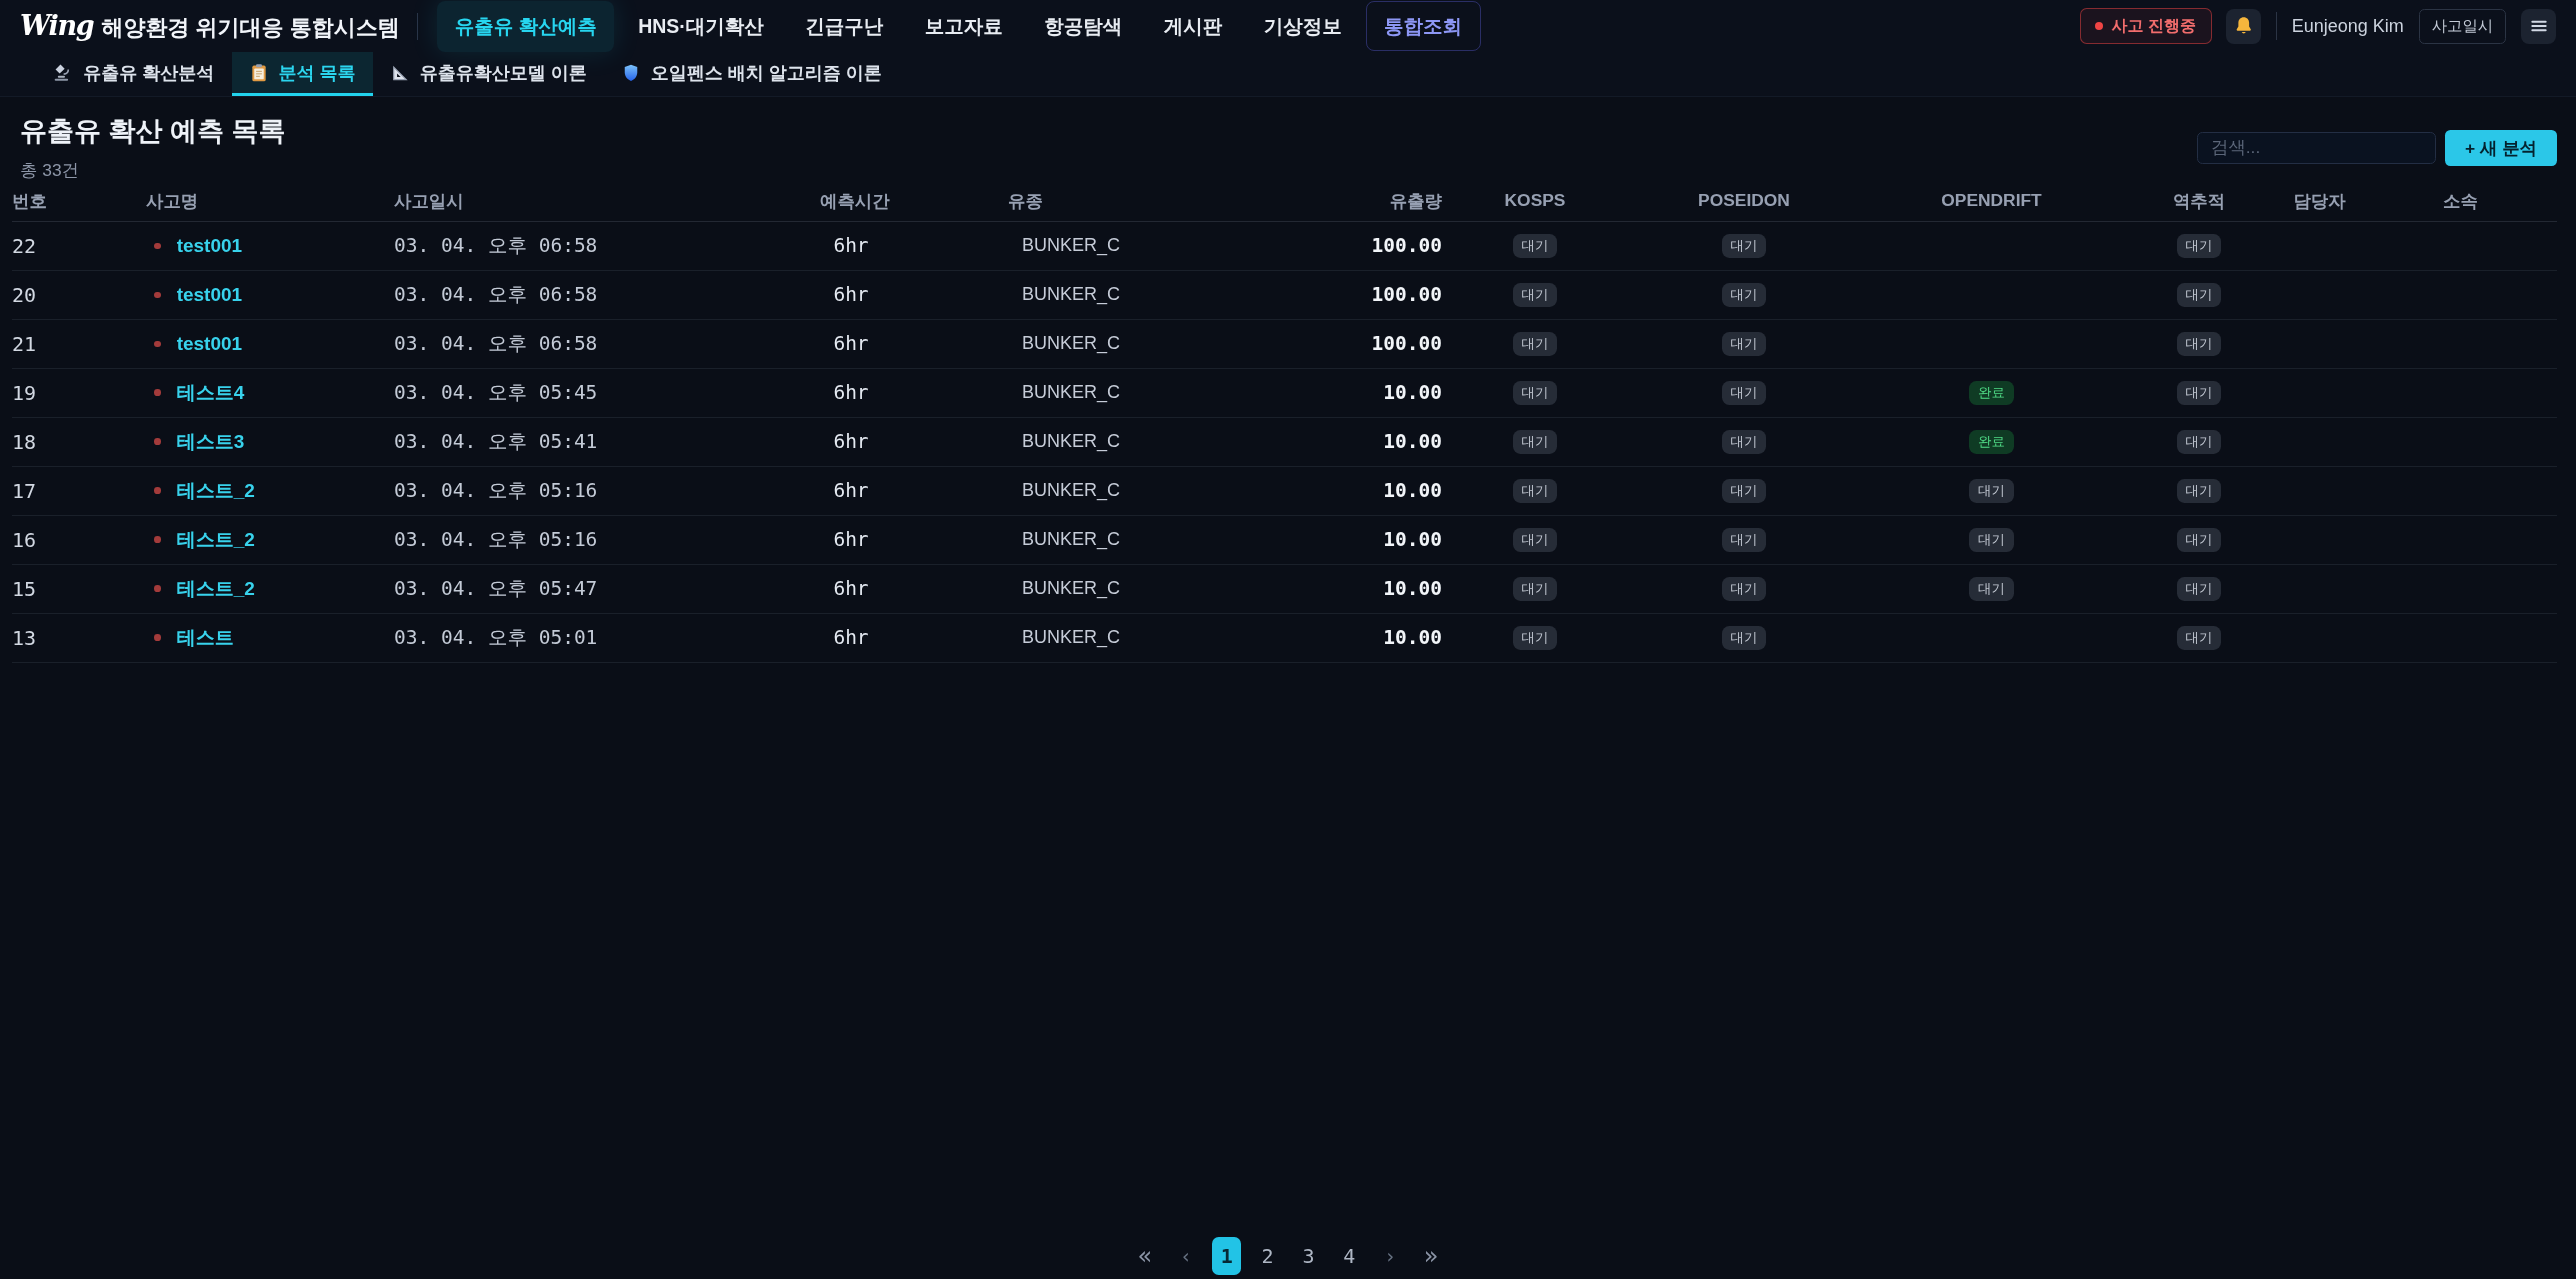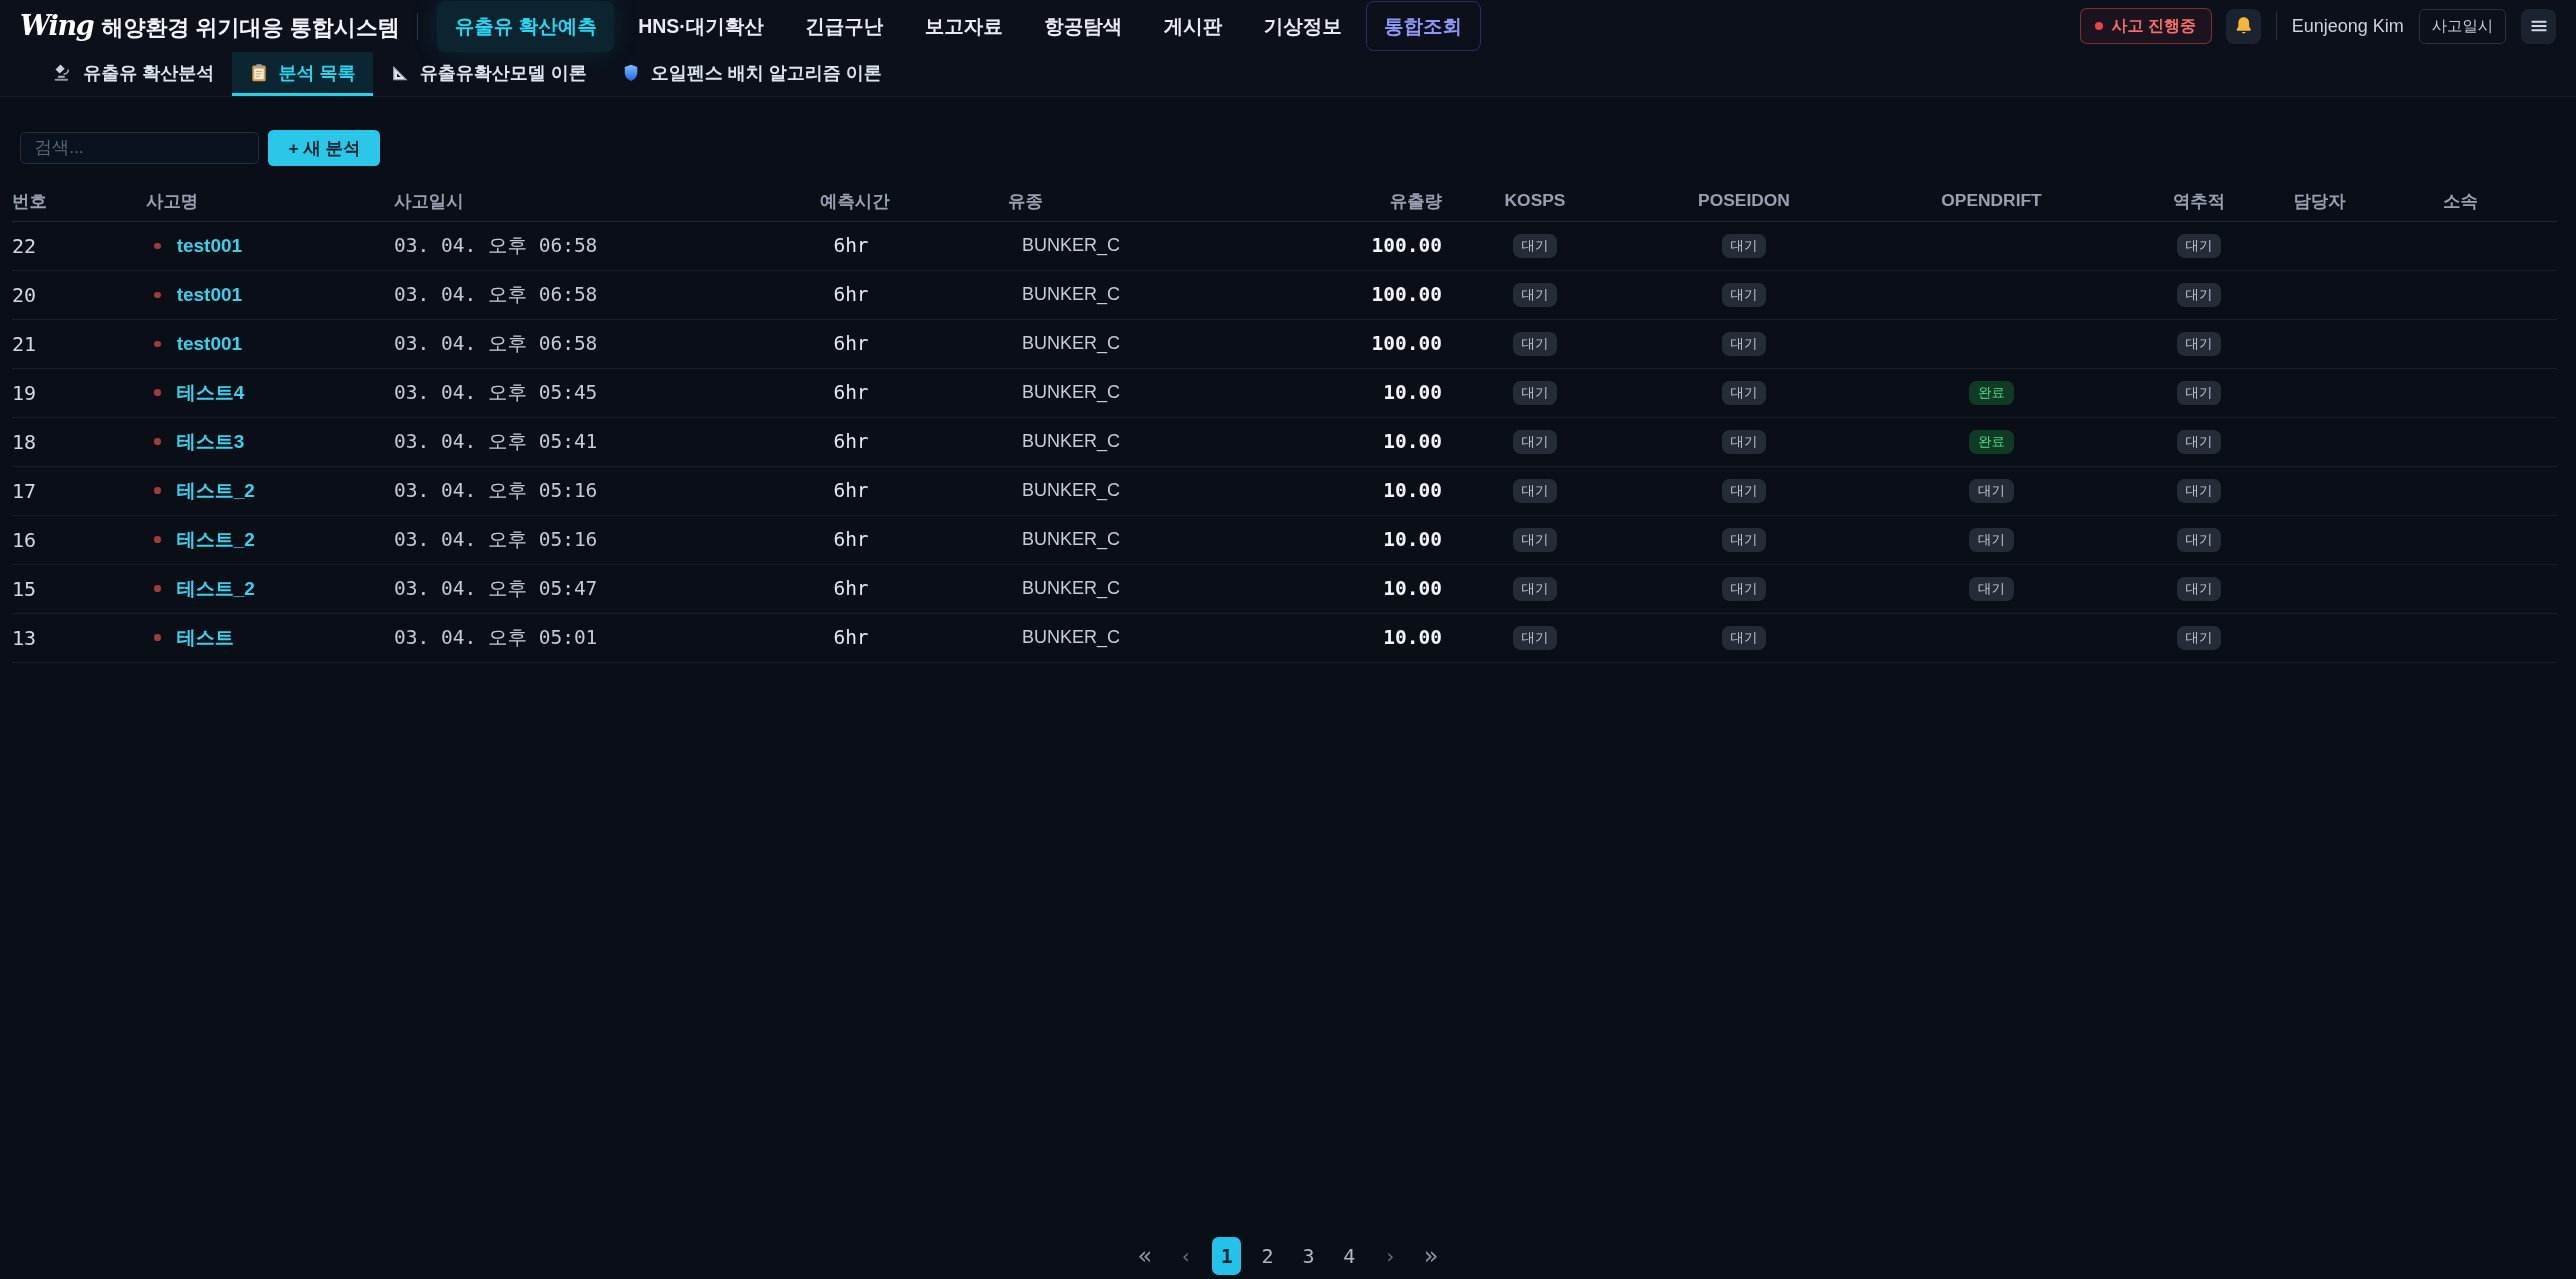--- a/index.html
+++ b/index.html
@@ -229,20 +229,24 @@
           </linearGradient>
         </defs>
         <path d="M12 2l7.5 2.8v6.4c0 5.2-3.2 8.9-7.5 10.3-4.3-1.4-7.5-5.1-7.5-10.3V4.8z" fill="url(#gsh)"></path>
       </svg>
     </span>
     <span>오일펜스 배치 알고리즘 이론</span>
   </div>
 </div>
 
 <div class="title-row">
+  <div>
+    <h1 class="page-title">유출유 확산 예측 목록</h1>
+    <div class="total-count">총 33건</div>
+  </div>
   <div class="controls">
     <input class="search-input" type="text" placeholder="검색..." style="">
     <button class="new-btn">+ 새 분석</button>
   </div>
 </div>
 
 <div class="table-wrap">
   <table>
     <colgroup>
       <col class="c1">

